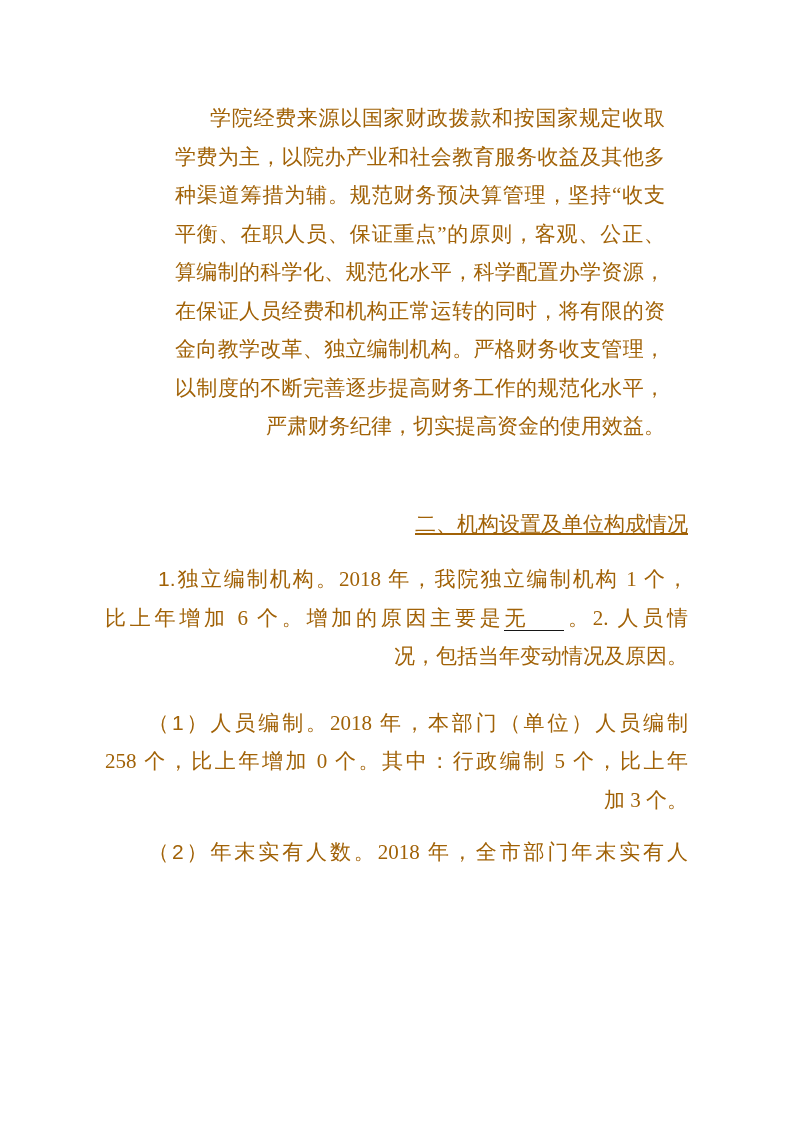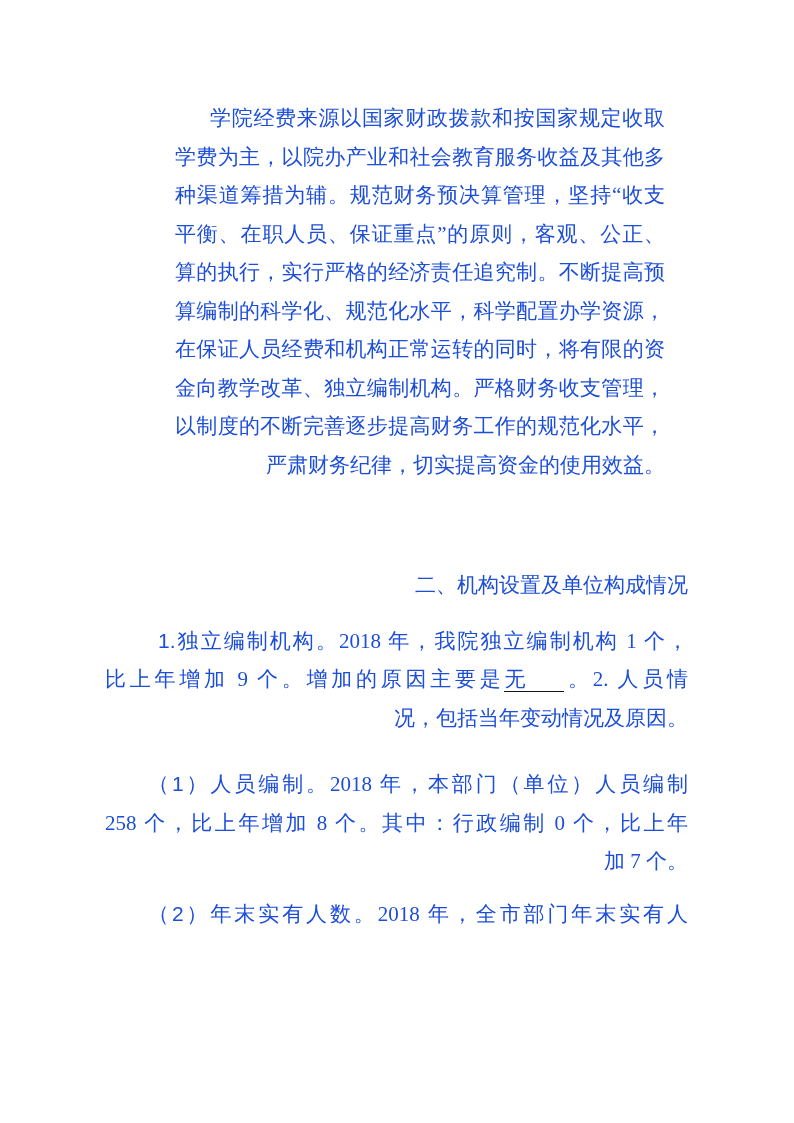--- a/index.html
+++ b/index.html
@@ -22,21 +22,21 @@
     text-align: right;
   }
   .line.just {
     text-align: justify;
     text-align-last: justify;
   }
   
   .quote { margin-left: 70px; width: 490px; }
   .quote .line.first { text-indent: 35px; }
   
-  .heading { margin-top: 82px; }
+  .heading { margin-top: 59px; text-decoration: underline; }
   .heading .line { text-indent: 58px; }
   
   .body-item { margin-top: 17px; }
   .body-item .line.first { text-indent: 53px; }
   
   .body-sub1 { margin-top: 28px; }
   .body-sub1 .line.first { text-indent: 43px; }
   .body-sub2 { margin-top: 14px; }
   .body-sub2 .line.first { text-indent: 43px; }
   
@@ -50,42 +50,41 @@
     min-width: 60px;
     text-align: center;
     line-height: 1.15;
     border-bottom: 1.5px solid #161616;
     text-indent: 0;
   }
 </style>
 </head>
 <body>
 
-<div class="page" style="background: rgb(255, 255, 255); color: #1d4ed8;">
+<div class="page" style="background: rgb(255, 255, 255); color: #a16207;">
     <div class="para quote">
       <div class="line first just"><span>学院经费来源以国家财政拨款和按国家规定收取</span></div>
       <div class="line just"><span>学费为主，以院办产业和社会教育服务收益及其他多</span></div>
       <div class="line just"><span>种渠道筹措为辅。规范财务预决算管理，坚持“收支</span></div>
       <div class="line just"><span>平衡、在职人员、保证重点”的原则，客观、公正、</span></div>
-      <div class="line just"><span>算的执行，实行严格的经济责任追究制。不断提高预</span></div>
       <div class="line just"><span>算编制的科学化、规范化水平，科学配置办学资源，</span></div>
       <div class="line just"><span>在保证人员经费和机构正常运转的同时，将有限的资</span></div>
       <div class="line just"><span>金向教学改革、独立编制机构。严格财务收支管理，</span></div>
       <div class="line just"><span>以制度的不断完善逐步提高财务工作的规范化水平，</span></div>
       <div class="line"><span>严肃财务纪律，切实提高资金的使用效益。</span></div>
     </div>
     <div class="para heading">
       <div class="line first"><span>二、机构设置及单位构成情况</span></div>
     </div>
     <div class="para body-item">
       <div class="line first just"><span class="b">1.独立编制机构。</span><span>2018 年，我院独立编制机构 1 个，</span></div>
-      <div class="line just"><span>比上年增加 9 个。增加的原因主要是</span><span class="u">无</span><span>。2. 人员情</span></div>
+      <div class="line just"><span>比上年增加 6 个。增加的原因主要是</span><span class="u">无</span><span>。2. 人员情</span></div>
       <div class="line"><span>况，包括当年变动情况及原因。</span></div>
     </div>
     <div class="para body-sub1">
       <div class="line first just"><span class="b">（1）人员编制。</span><span>2018 年，本部门（单位）人员编制</span></div>
-      <div class="line just"><span>258 个，比上年增加 8 个。其中：行政编制 0 个，比上年</span></div>
-      <div class="line"><span>加 7 个。</span></div>
+      <div class="line just"><span>258 个，比上年增加 0 个。其中：行政编制 5 个，比上年</span></div>
+      <div class="line"><span>加 3 个。</span></div>
     </div>
     <div class="para body-sub2">
       <div class="line first just"><span class="b">（2）年末实有人数。</span><span>2018 年，全市部门年末实有人</span></div>
     </div>
   </div>
 
 </body></html>

